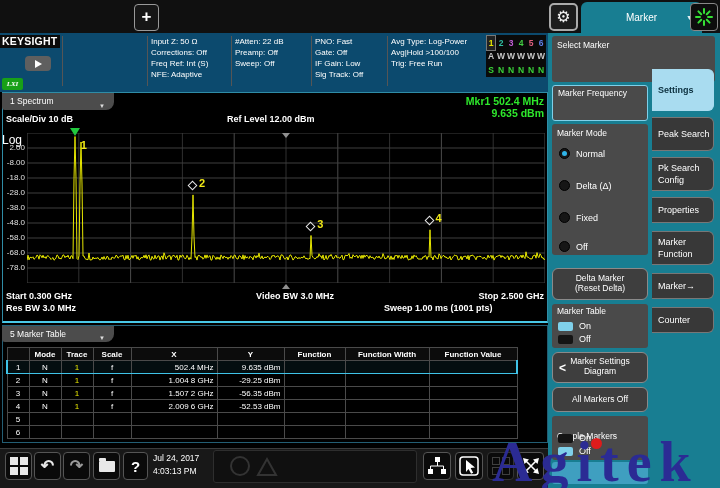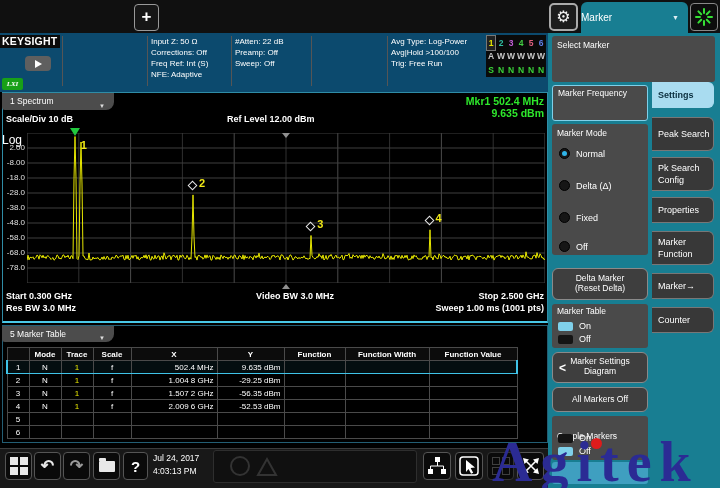--- a/index.html
+++ b/index.html
@@ -7,21 +7,21 @@
     font-family:"Liberation Sans",sans-serif;color:#fff;-webkit-font-smoothing:antialiased}
   .abs{position:absolute}
   
   .topbar{left:0;top:0;width:720px;height:33px;background:#101010}
   .app-tab{left:2px;top:2px;width:128px;height:31px;background:#a9dcf0;border-radius:7px 7px 0 0;color:#12313f;padding:3px 6px}
   .app-tab .l1{font-size:9px;line-height:11px}
   .app-tab .l2{font-size:9px;line-height:11px}
   .app-tab .dd{position:absolute;right:7px;top:12px;font-size:7px;color:#2a4a58}
   .plus-btn{left:134px;top:4px;width:25px;height:27px;background:#161616;border:1px solid #999;border-radius:4px;color:#fff;font-size:17px;text-align:center;line-height:24px;font-weight:bold}
   .gear-btn{left:549px;top:3px;width:29px;height:28px;background:#1c1c1c;border:2px solid #aaa;border-radius:5px;text-align:center;line-height:24px;font-size:16px;color:#f0f0f0}
-  .menu-tab{left:581px;top:2px;width:107px;height:31px;background:#187e92;border-radius:6px 6px 0 0;text-align:left}
+  .menu-tab{left:581px;top:2px;width:121px;height:31px;background:#187e92;border-radius:6px 6px 0 0;text-align:center}
   .menu-tab .t{font-size:10px;line-height:31px;color:#fff}
   .menu-tab .dd{position:absolute;right:9px;top:12px;font-size:7px;color:#dfeef3}
   .busy-btn{left:690px;top:3px;width:28px;height:28px;background:#0d0d0d;border:1px solid #888;border-radius:4px;display:flex;align-items:center;justify-content:center}
   
   .statusbar{left:0;top:33px;width:548px;height:59px;background:#0c4a6e}
   .ks-strip{left:0;top:35px;width:60px;height:13px;background:#0a0a0a}
   .ks-logo{left:2px;top:35px;font-size:10.5px;font-weight:bold;letter-spacing:.2px;color:#fff}
   .ks-icon{left:25px;top:56px;width:26px;height:15px;background:#5f5f5f;border-radius:4px;display:flex;align-items:center;justify-content:center}
   .ks-icon .play{width:0;height:0;border-left:7px solid #fff;border-top:4px solid transparent;border-bottom:4px solid transparent}
   .lxi{left:2px;top:78px;width:21px;height:12px;background:#18a018;border-radius:2px;color:#fff;font-size:7px;font-weight:bold;font-style:italic;text-align:center;line-height:12px;font-family:"Liberation Serif",serif}
@@ -138,20 +138,26 @@
       <div>Freq Ref: Int (S)</div>
       <div>NFE: Adaptive</div>
   </div>
   <div class="abs sep" style="left:231px;top:3px"></div>
   <div class="abs scol" style="left:235px;top:3px">
     <div>#Atten: 22 dB</div>
       <div>Preamp: Off</div>
       <div>Sweep: Off</div>
   </div>
   <div class="abs sep" style="left:311px;top:3px"></div>
+  <div class="abs scol" style="left:315px;top:3px">
+    <div>PNO: Fast</div>
+      <div>Gate: Off</div>
+      <div>IF Gain: Low</div>
+      <div>Sig Track: Off</div>
+  </div>
   <div class="abs sep" style="left:387px;top:3px"></div>
   <div class="abs scol" style="left:391px;top:3px">
     <div>Avg Type: Log-Power</div>
       <div>Avg|Hold &gt;100/100</div>
       <div>Trig: Free Run</div>
   </div>
 
   <div class="abs trace-grid" style="left:486px;top:2px">
     <div class="row">
       <span class="tg-box" style="color: rgb(230, 230, 0);">1</span><span style="color: rgb(47, 191, 164);">2</span><span style="color: rgb(196, 95, 216);">3</span><span style="color: rgb(67, 207, 67);">4</span><span style="color: rgb(224, 96, 128);">5</span><span style="color: rgb(95, 127, 232);">6</span>
@@ -223,21 +229,21 @@
     <div class="mk-dia" style="left: 398.533px; top: 83.795px;"></div>
     <div class="mk-lbl" style="left: 408.533px; top: 78.795px;">4</div>
   </div>
 <div class="abs ctr-down" style="left:282px;top:133px"></div>
 <div class="abs ctr-up" style="left:282px;top:284px"></div>
 
 <div class="abs annot" style="left:6px;top:291px">Start 0.300 GHz</div>
 <div class="abs annot" style="left:220px;top:291px;width:150px;text-align:center">Video BW 3.0 MHz</div>
 <div class="abs annot" style="left:404px;top:291px;width:140px;text-align:right">Stop 2.500 GHz</div>
 <div class="abs annot" style="left:6px;top:303px">Res BW 3.0 MHz</div>
-<div class="abs annot" style="left:384px;top:303px;width:160px;text-align:right">Sweep 1.00 ms (1001 pts)</div>
+<div class="abs annot" style="left:384px;top:303px;width:160px;text-align:left">Sweep 1.00 ms (1001 pts)</div>
 
 <div class="abs mt-win"></div>
 <div class="abs win-tab mt-tab">
   <span>5 Marker Table</span>
   <span class="dd" style="top:4px">▼</span>
 </div>
 <div class="abs" style="left:6px;top:347px">
   <table class="mt">
     <colgroup>
         <col style="width:22px">
@@ -377,21 +383,21 @@
 
 <div class="abs gbox" style="left:552px;top:416px;width:96px;height:44px">
   <div class="lbl" style="padding-top:15px">Couple Markers</div>
   <div class="tgl off" style="top:18px"></div>
   <div class="tlabel" style="top:17px">On</div>
   <div class="tgl on" style="top:31px"></div>
   <div class="tlabel" style="top:30px">Off</div>
 </div>
 <div class="abs" style="left:552px;top:462px;width:96px;height:22px;background:#3f9fc0;border-radius:3px"></div>
 
-<div class="abs rtab active" style="top:82px;height:26px">Settings</div>
+<div class="abs rtab active" style="top:69px;height:42px">Settings</div>
 <div class="abs rtab" style="top:117px;height:34px">Peak Search</div>
 <div class="abs rtab" style="top:157px;height:34px">Pk Search Config</div>
 <div class="abs rtab" style="top:197px;height:26px">Properties</div>
 <div class="abs rtab" style="top:231px;height:34px">Marker Function</div>
 <div class="abs rtab" style="top:273px;height:26px">Marker→</div>
 <div class="abs rtab" style="top:307px;height:26px">Counter</div>
 
 <div class="abs bbar"></div>
 <div class="bbtn" style="left:5px;width:27px">
   <div class="winlogo">

